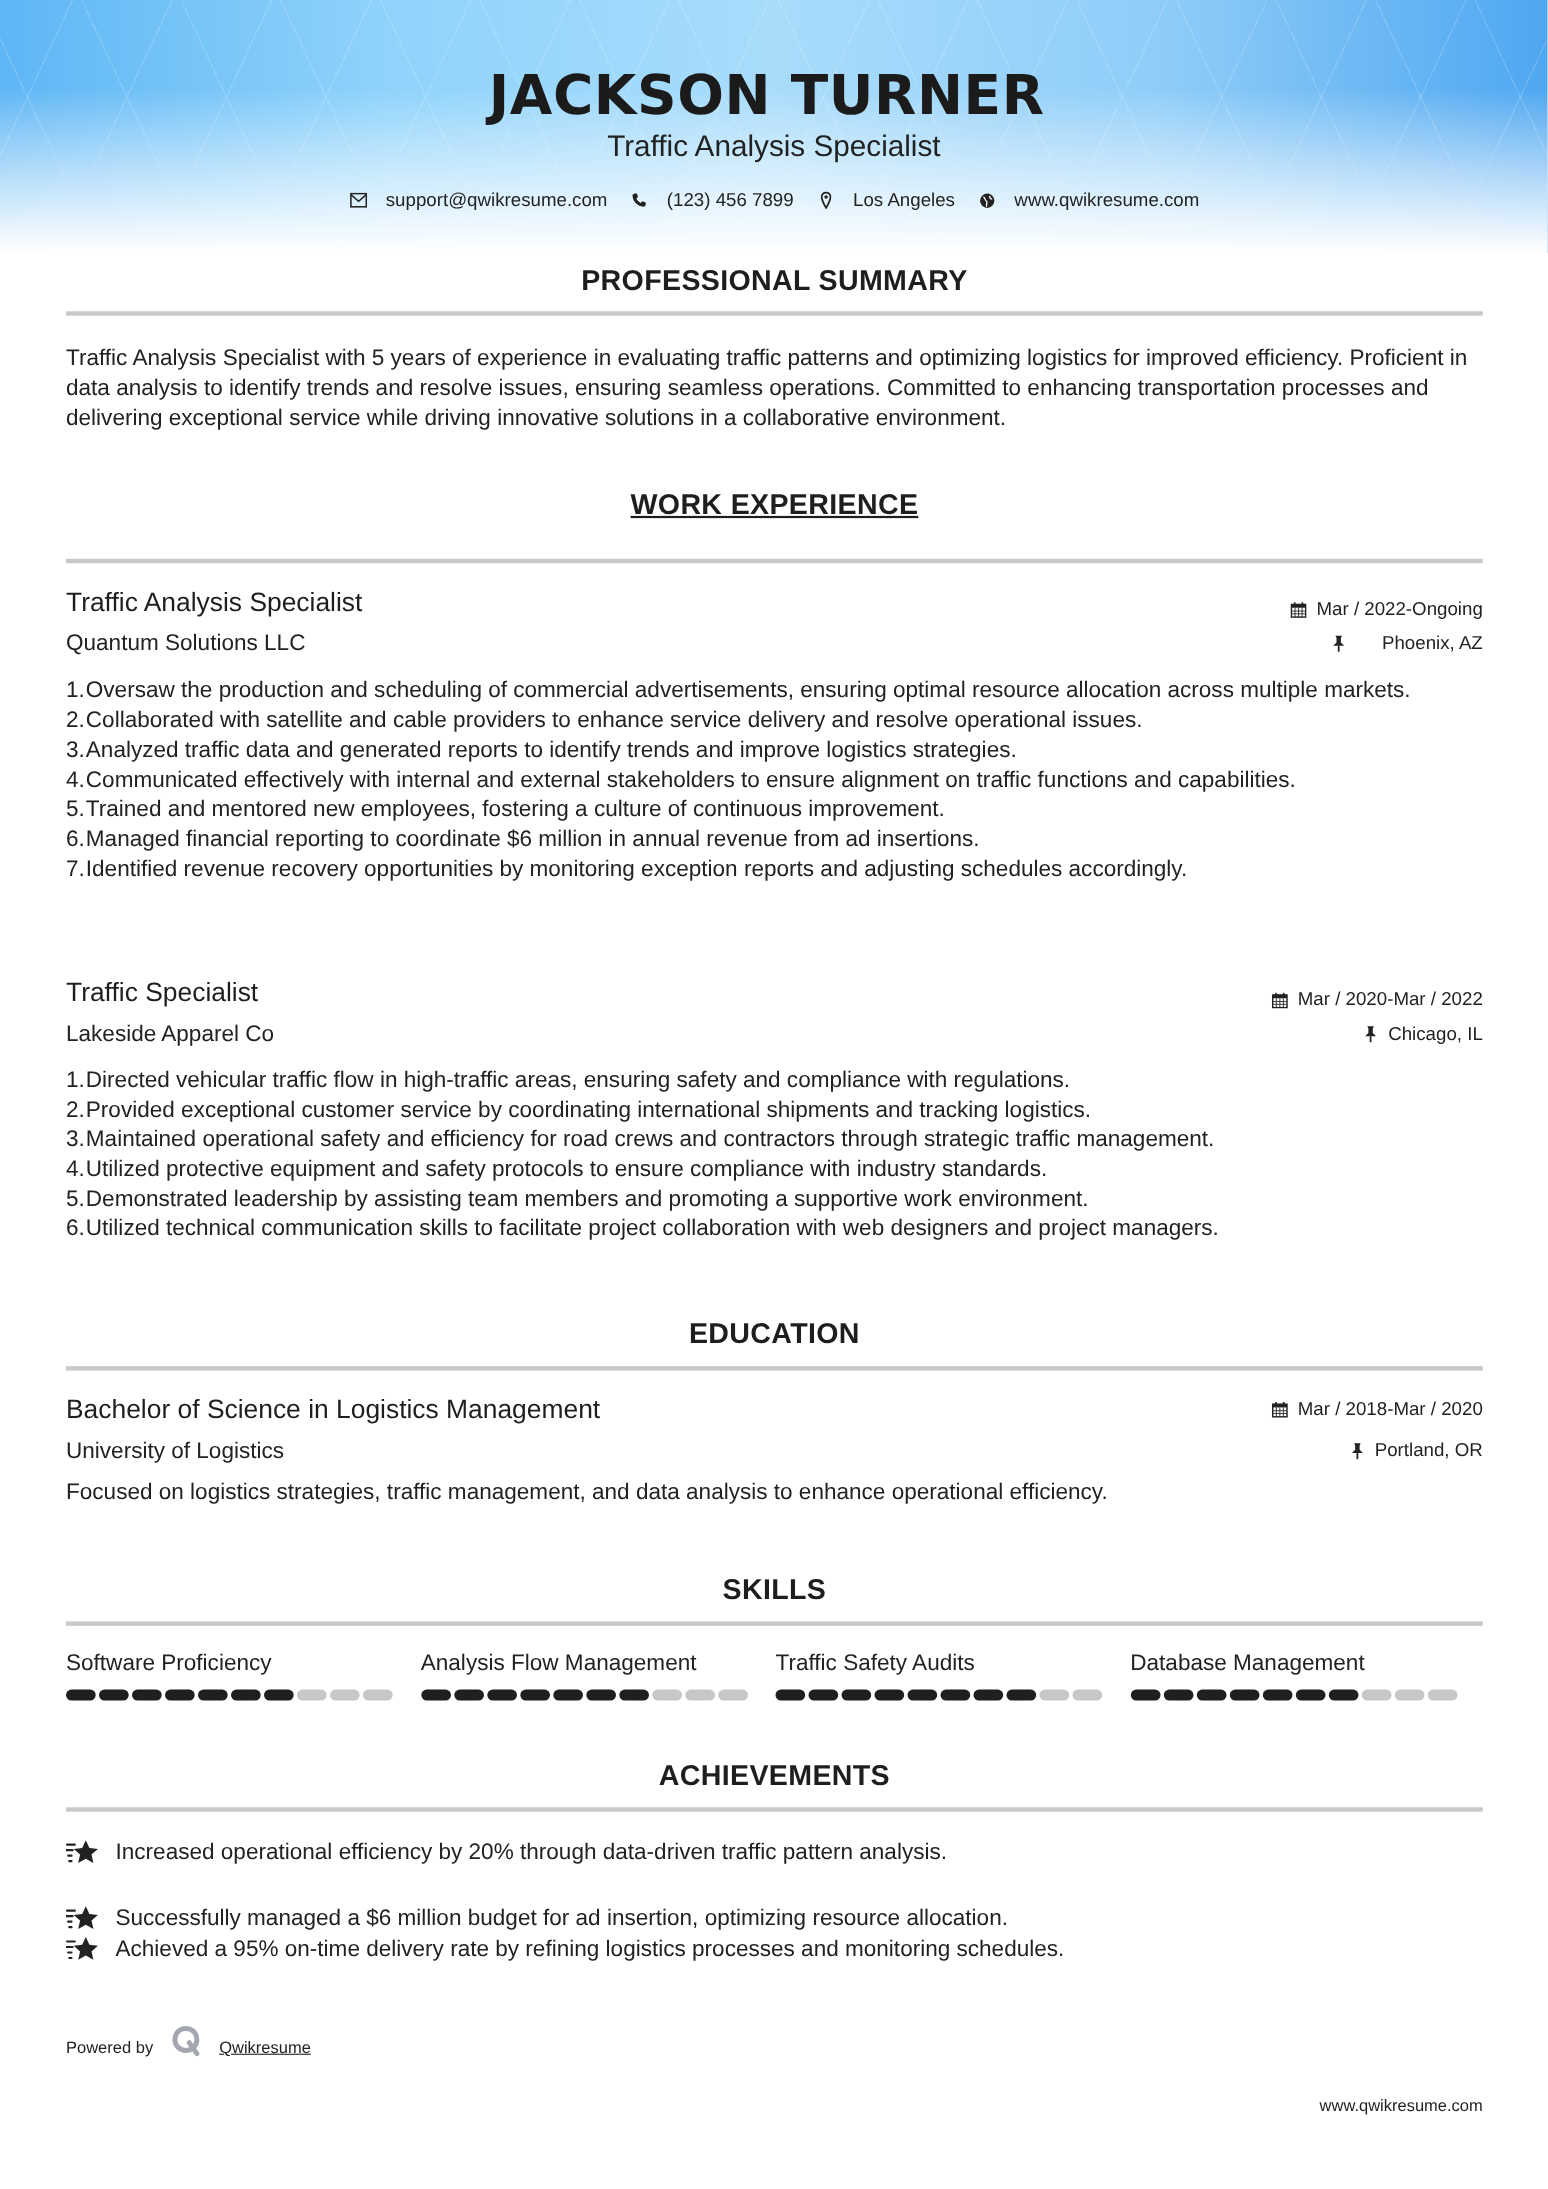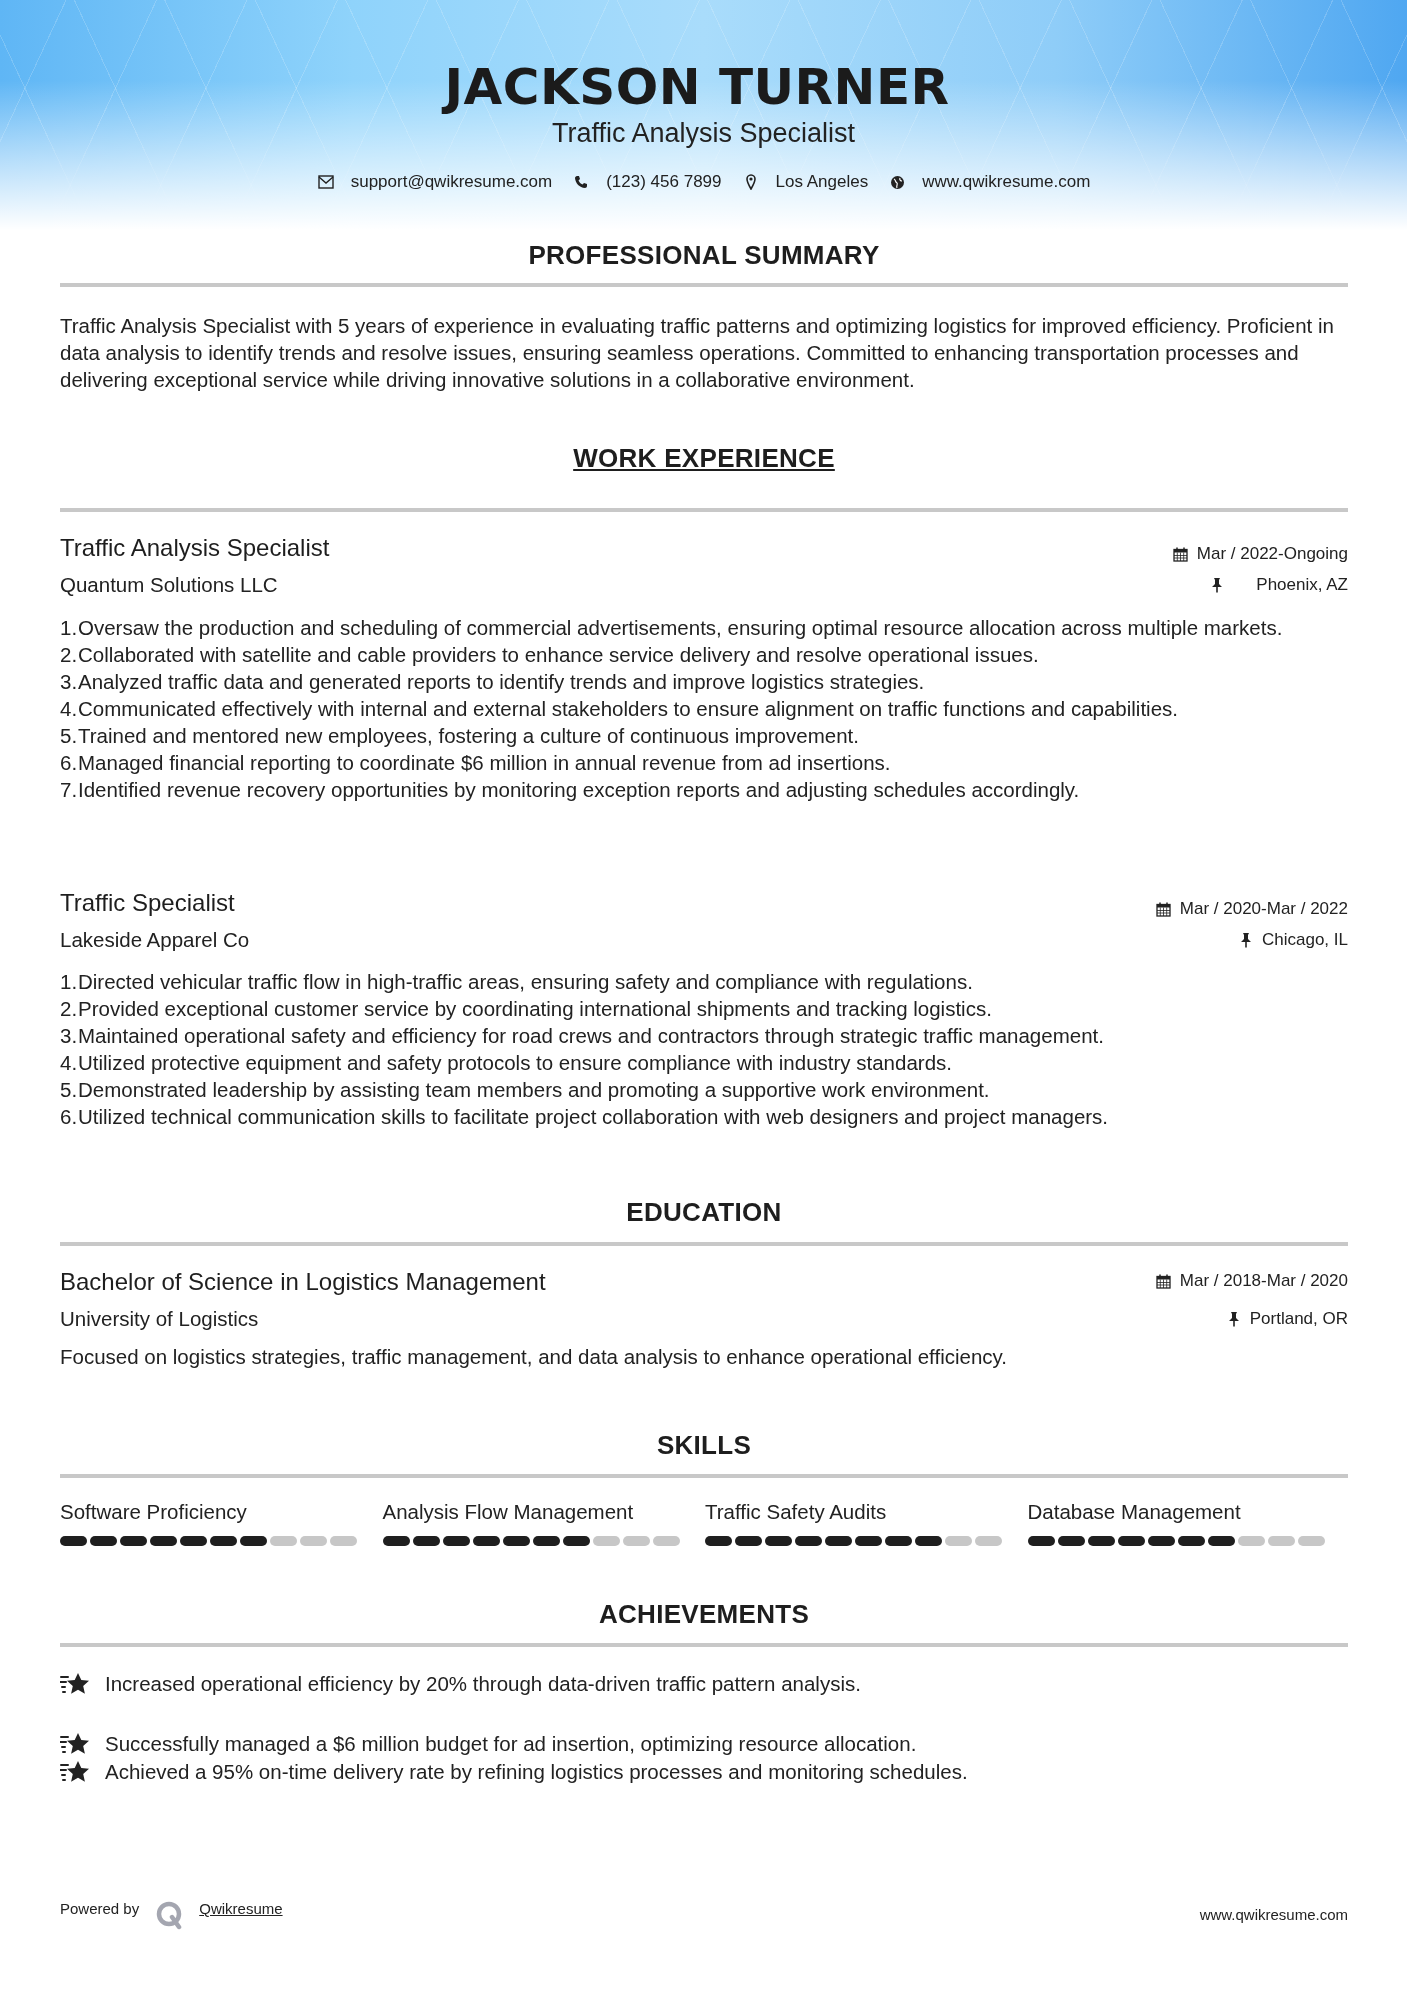--- a/index.html
+++ b/index.html
@@ -58,21 +58,21 @@
   .skills { position: absolute; left: 60px; top: 1500px; width: 1290px; display: flex; }
   .skill { width: 329px; }
   .skill .label { font-size: 20.5px; color: #222; height: 30px; }
   .skill .bar { display: flex; gap: 3px; margin-top: 6px; }
   .skill .seg { width: 27px; height: 10px; border-radius: 5px; background: #c7c7c7; }
   .skill .seg.on { background: #1f1f1f; }
 
   .ach { position: absolute; left: 60px; width: 1290px; display: flex; align-items: center; font-size: 20.5px; color: #222; }
   .ach .star { width: 32px; height: 26px; margin-right: 13px; position: relative; }
 
-  .footer-left { position: absolute; left: 60px; top: 1900px; display: flex; align-items: flex-start; font-size: 15px; color: #222; }
+  .footer-left { position: absolute; left: 60px; top: 1840px; display: flex; align-items: flex-end; font-size: 15px; color: #222; }
   .footer-left .q { width: 30px; height: 30px; margin: 0 14px 0 16px; }
   .footer-left a { color: #222; text-decoration: underline; }
   .footer-right { position: absolute; right: 59px; top: 1906px; font-size: 15px; color: #222; }
 </style>
 </head>
 <body>
 
 <div class="header">
   <div class="tri"></div>
 </div>

